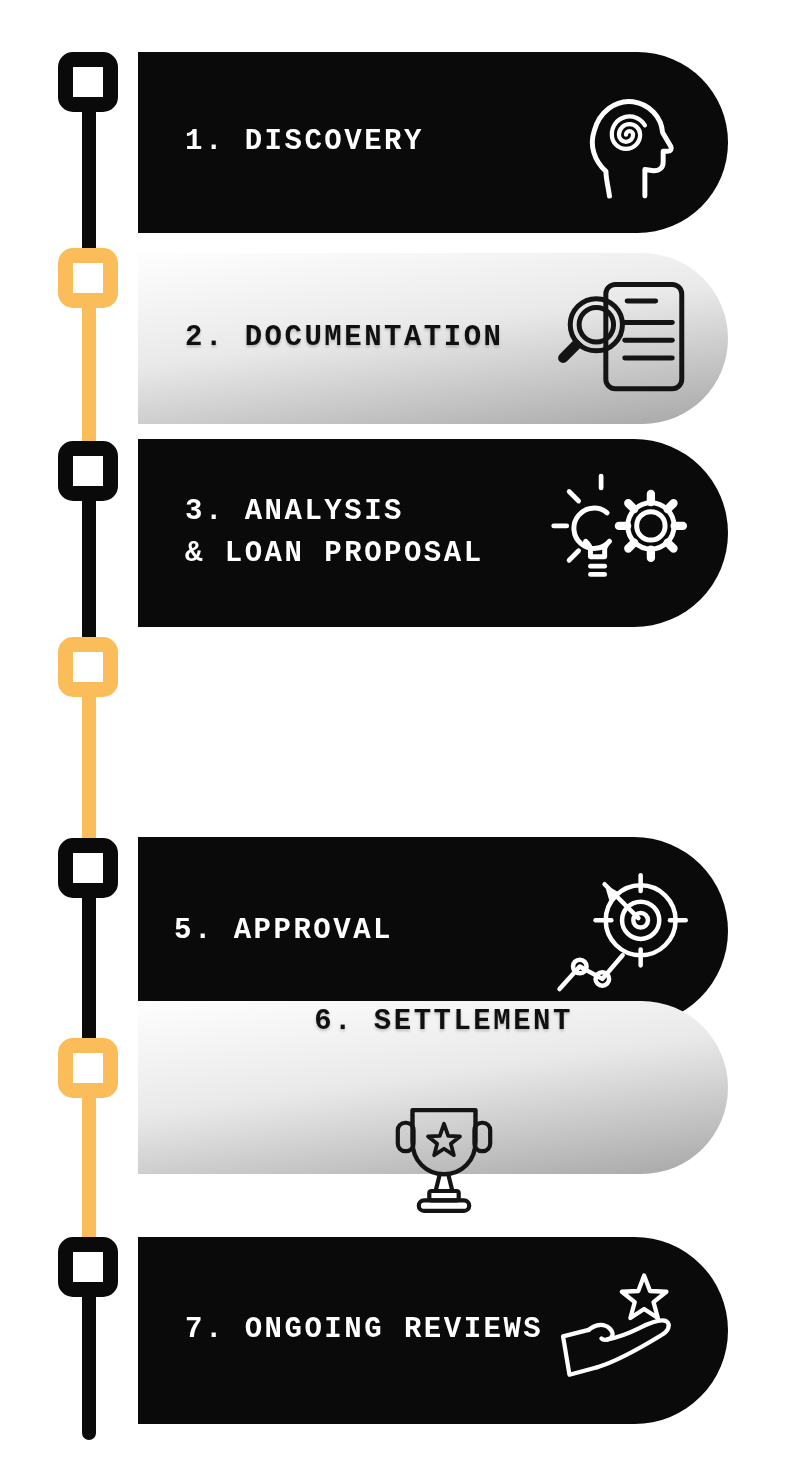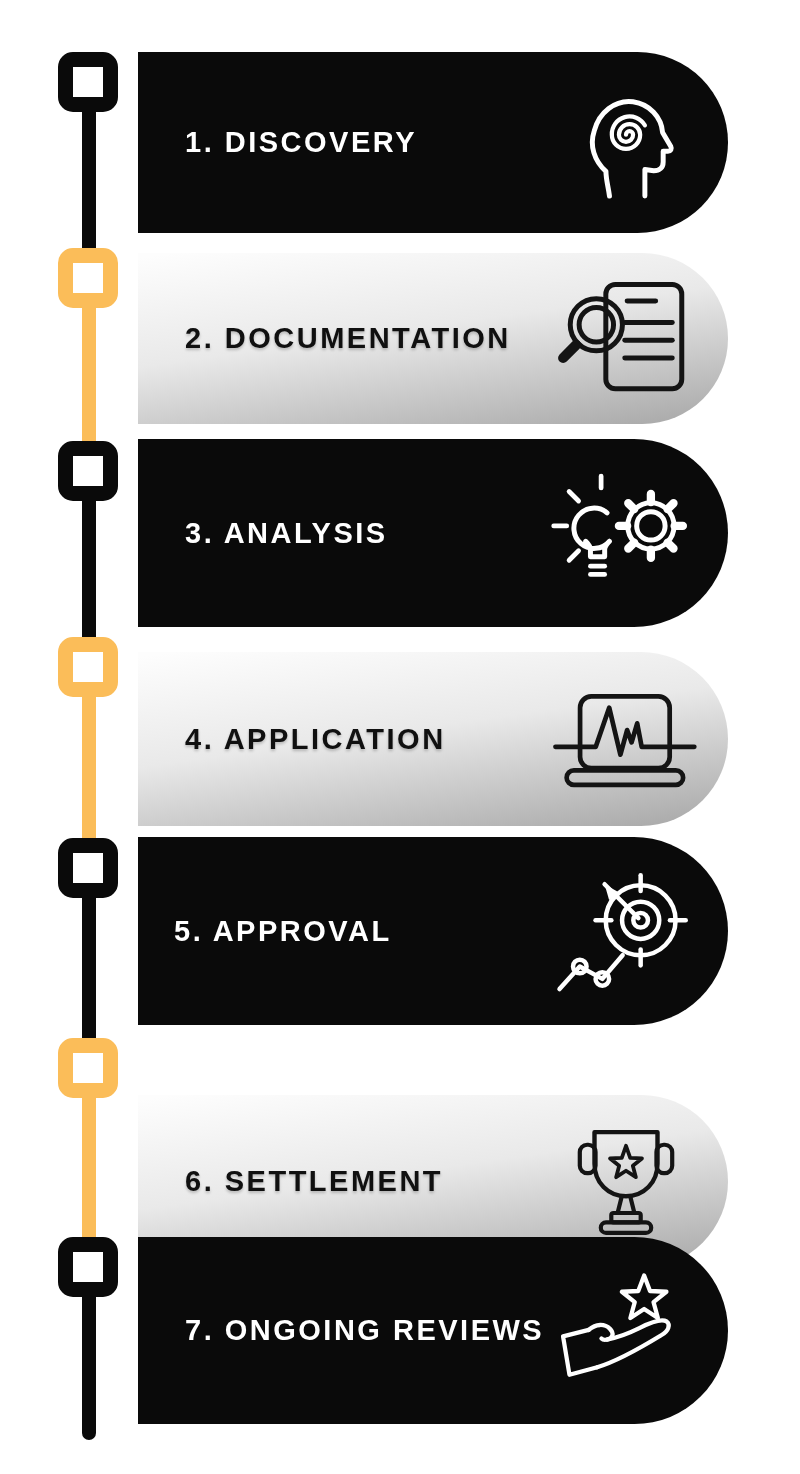--- a/index.html
+++ b/index.html
@@ -33,21 +33,21 @@
   }
   .card.black{background:#0A0A0A;color:#ffffff;}
   .card.gradient{
     background:linear-gradient(172deg,#fdfdfd 2%,#e9e9e9 45%,#a9a9a9 98%);
     color:#101010;
     gap:39px;
   }
   .card-title{
     flex:1 1 auto;
     font-size:29px;font-weight:700;letter-spacing:2.5px;
-    line-height:1.45;text-transform:uppercase;
+    line-height:1.45;text-transform:uppercase;font-family:Liberation Mono, monospace;
   }
   .card.gradient .card-title{text-shadow:0 2px 3px rgba(0,0,0,0.22);}
   .t-line{display:block;}
   .t-line:empty{display:none;}
   .icon-box{
     flex:0 0 auto;width:152px;height:156px;
     display:flex;align-items:center;justify-content:center;
   }
   .icon-box svg{display:block;}
   .stroke{fill:none;stroke-linecap:round;stroke-linejoin:round;}
@@ -104,20 +104,21 @@
         <circle class="stroke" stroke-width="4.2" cx="34" cy="40" r="22" fill="#e9e9e9"></circle>
         <circle class="stroke" stroke-width="4.2" cx="34" cy="40" r="14.5"></circle>
         <line class="stroke" stroke-width="8.5" x1="17" y1="57" x2="6" y2="68"></line>
       </svg>
     </div>
   </div>
 
   <div class="card black" style="top:439px;height:188px;">
     <div class="card-title">
       <span class="t-line">3. ANALYSIS</span>
+      <span class="t-line">&amp; LOAN PROPOSAL</span>
     </div>
     <div class="icon-box">
       <svg width="150" height="128" viewBox="0 0 126 108">
 
         <line class="stroke" stroke-width="4" x1="42" y1="6" x2="42" y2="16"></line>
         <line class="stroke" stroke-width="4" x1="15" y1="19" x2="23" y2="27"></line>
         <line class="stroke" stroke-width="4" x1="2" y1="48" x2="13" y2="48"></line>
         <line class="stroke" stroke-width="4" x1="15" y1="77" x2="23" y2="69"></line>
 
         <path class="stroke" stroke-width="4.2" d="M49,61 a17,17 0 1 1 -2,-24 M49,61 c-2,2 -4,4 -4,7 v6 h-12 v-6 c0,-3 -2,-5 -4,-7"></path>
@@ -135,33 +136,20 @@
             <line x1="-20" y1="0" x2="-27" y2="0"></line>
             <line x1="-14.1" y1="-14.1" x2="-19.1" y2="-19.1"></line>
             <line x1="0" y1="-20" x2="0" y2="-27"></line>
             <line x1="14.1" y1="-14.1" x2="19.1" y2="-19.1"></line>
           </g>
         </g>
       </svg>
     </div>
   </div>
 
-  <div class="card gradient" style="top:652px;height:174px;">
-    <div class="card-title">
-      <span class="t-line">4. APPLICATION</span>
-
-    </div>
-    <div class="icon-box">
-      <svg width="146" height="112" viewBox="0 0 130 100">
-        <rect class="stroke" stroke-width="4.2" x="24" y="12" width="80" height="64" rx="10"></rect>
-        <path class="stroke" stroke-width="4.2" d="M2,57 L38,57 L50,22 L60,64 L66,42 L70,53 L75,36 L79,57 L126,57"></path>
-        <rect class="stroke" stroke-width="4.2" x="12" y="78" width="104" height="13" rx="6.5"></rect>
-      </svg>
-    </div>
-  </div>
 
   <div class="card black" style="top:837px;height:188px;padding-left:36px;">
     <div class="card-title">
       <span class="t-line">5. APPROVAL</span>
 
     </div>
     <div class="icon-box">
       <svg width="142" height="128" viewBox="0 0 126 113">
         <circle class="stroke" stroke-width="4" cx="76" cy="47" r="31"></circle>
         <circle class="stroke" stroke-width="4" cx="76" cy="47" r="16.5"></circle>
@@ -172,21 +160,21 @@
         <line class="stroke" stroke-width="4" x1="102" y1="47" x2="116" y2="47"></line>
         <line class="stroke" stroke-width="4" x1="44" y1="15" x2="74" y2="45"></line>
         <polygon class="fillbit" points="44,15 58,23 48,29"></polygon>
         <path class="stroke" stroke-width="4" d="M4,108 L22,88 L42,99 L60,78"></path>
         <circle class="stroke" stroke-width="4" cx="22" cy="88" r="6" fill="#0A0A0A"></circle>
         <circle class="stroke" stroke-width="4" cx="42" cy="99" r="6" fill="#0A0A0A"></circle>
       </svg>
     </div>
   </div>
 
-  <div class="card gradient" style="top:1095px;height:173px;">
+  <div class="card gradient" style="top:1001px;height:173px;flex-direction:column;">
     <div class="card-title">
       <span class="t-line">6. SETTLEMENT</span>
 
     </div>
     <div class="icon-box">
       <svg width="126" height="132" viewBox="0 0 120 115">
         <rect class="stroke" stroke-width="4" x="16" y="22" width="15" height="27" rx="7"></rect>
         <rect class="stroke" stroke-width="4" x="89" y="22" width="15" height="27" rx="7"></rect>
         <path class="stroke" stroke-width="4.2" d="M30,10 h60 v30 c0,18 -13,31 -30,31 s-30,-13 -30,-31 Z"></path>
         <polygon class="stroke" stroke-width="3.6" points="60,23 64,34.5 75.2,35.1 66.5,42.1 69.4,52.9 60,46.8 50.6,52.9 53.5,42.1 44.8,35.1 56,34.5"></polygon>

